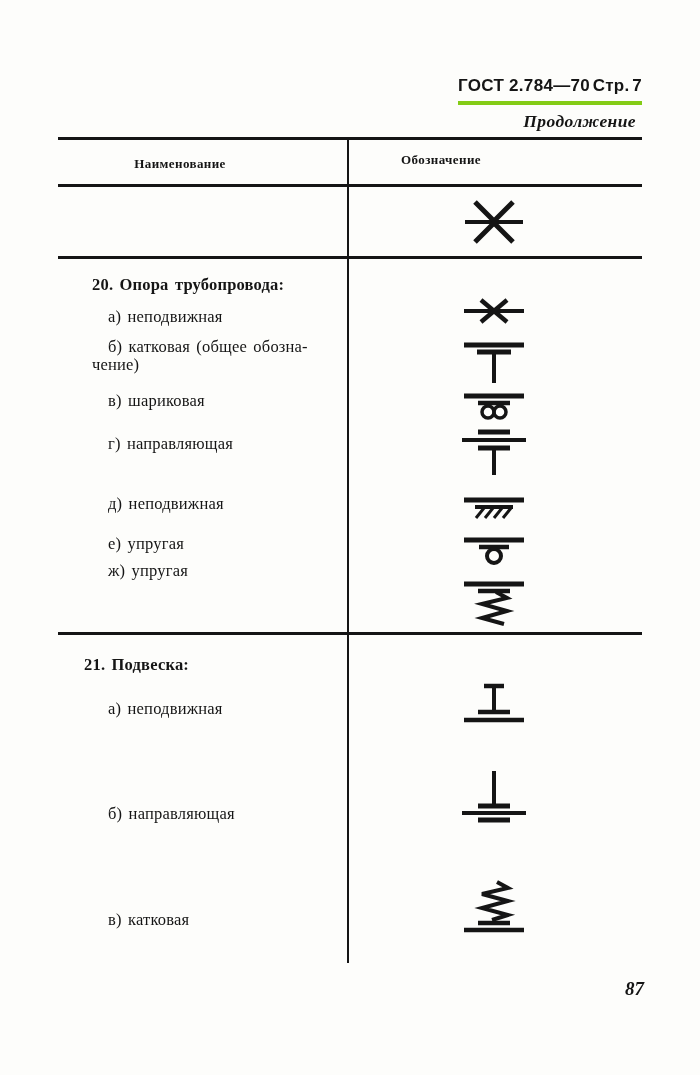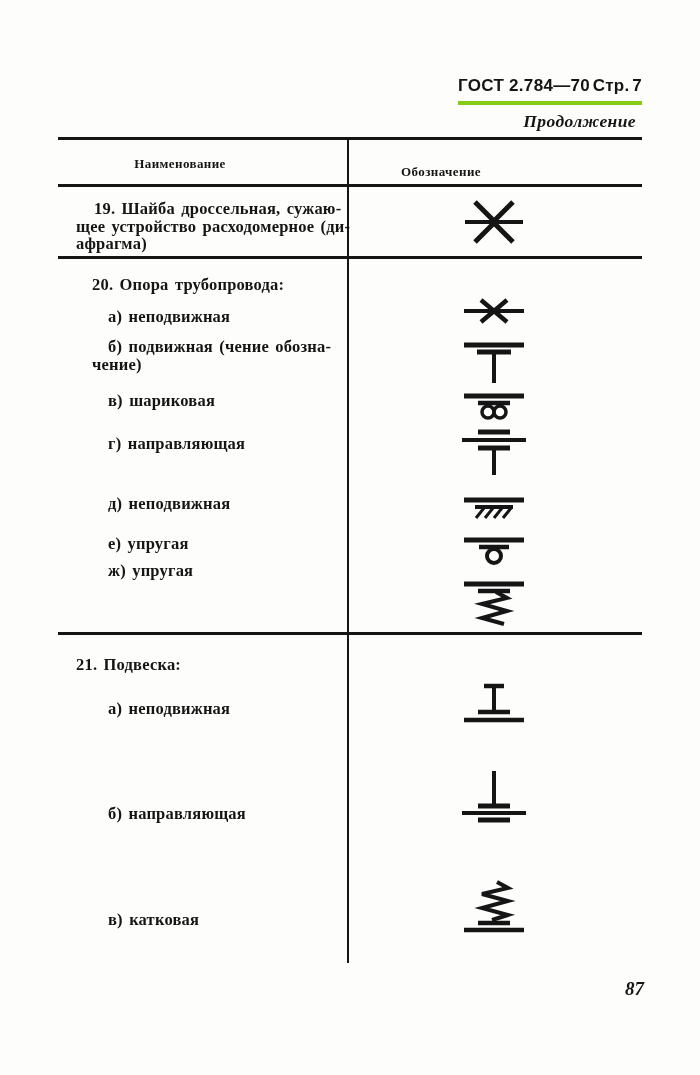--- a/index.html
+++ b/index.html
@@ -34,21 +34,21 @@
     font-weight:700;font-size:13px;letter-spacing:.4px;
     transform:translateX(-50%);white-space:nowrap;
   }
   
   .cellText{
     font-weight:700;font-size:16.5px;line-height:17.5px;
     white-space:pre;word-spacing:2px;letter-spacing:.2px;
   }
   .rowTitle{font-weight:700;font-size:16.5px;white-space:pre;word-spacing:2px;letter-spacing:.2px;}
   .itemLabel{
-    font-weight:700;font-size:16.5px;line-height:18px;
+    font-weight:400;font-size:16.5px;line-height:18px;
     white-space:pre;text-indent:16px;word-spacing:2px;letter-spacing:.2px;
   }
   .indent1{text-indent:18px;}
   .pageNum{font-weight:700;font-size:19px;font-style:italic;}
   .sym svg{display:block;}
 </style>
 </head>
 <body>
 
 <div class="page">
@@ -61,45 +61,42 @@
 
   <div class="abs continuation">Продолжение</div>
 
   <div class="abs hrule" style="top:137px;"></div>
   <div class="abs hrule" style="top:184px;"></div>
   <div class="abs hrule" style="top:256px;"></div>
   <div class="abs hrule" style="top:632px;"></div>
   <div class="abs vrule"></div>
 
   <div class="abs colhead" style="top:156px;left:180px;">Наименование</div>
-  <div class="abs colhead" style="top:164px;left:441px;text-align:right;">Обозначение</div>
+  <div class="abs colhead" style="top:152px;left:441px;text-align:right;">Обозначение</div>
 
-  <div class="abs cellText indent1" style="top:200px;left:76px;">19. Шайба дроссельная, сужаю-
-щее устройство расходомерное (ди-
-афрагма)</div>
   <div class="abs sym" style="top:199px;left:464px;">
     <svg width="60" height="46" viewBox="0 0 60 46" fill="none" stroke="#151515">
       <line x1="1" y1="23" x2="59" y2="23" stroke-width="4"></line>
       <polyline points="11,3 30,22 49,3" stroke-width="5"></polyline>
       <polyline points="11,43 30,24 49,43" stroke-width="5"></polyline>
     </svg>
   </div>
 
   <div class="abs rowTitle" style="top:275px;left:92px;">20. Опора трубопровода:</div>
 
   <div class="abs itemLabel" style="top:308px;left:92px;">а) неподвижная</div>
   <div class="abs sym" style="top:298px;left:464px;">
     <svg width="60" height="26" viewBox="0 0 60 26" fill="none" stroke="#151515">
       <line x1="0" y1="13" x2="60" y2="13" stroke-width="4"></line>
       <line x1="17" y1="2" x2="43" y2="24" stroke-width="4.5"></line>
       <line x1="43" y1="2" x2="17" y2="24" stroke-width="4.5"></line>
     </svg>
   </div>
 
-  <div class="abs itemLabel" style="top:338px;left:92px;">б) подвижная (чение обозна-
+  <div class="abs itemLabel" style="top:338px;left:92px;">б) катковая (общее обозна-
 чение)</div>
   <div class="abs sym" style="top:342px;left:464px;">
     <svg width="60" height="42" viewBox="0 0 60 42" fill="none" stroke="#151515">
       <line x1="0" y1="3" x2="60" y2="3" stroke-width="5"></line>
       <line x1="13" y1="10" x2="47" y2="10" stroke-width="5"></line>
       <line x1="30" y1="10" x2="30" y2="41" stroke-width="4"></line>
     </svg>
   </div>
 
   <div class="abs itemLabel" style="top:392px;left:92px;">в) шариковая</div>
@@ -145,21 +142,21 @@
 
   <div class="abs itemLabel" style="top:562px;left:92px;">ж) упругая</div>
   <div class="abs sym" style="top:581px;left:464px;">
     <svg width="60" height="50" viewBox="0 0 60 50" fill="none" stroke="#151515">
       <line x1="0" y1="3" x2="60" y2="3" stroke-width="5"></line>
       <line x1="14" y1="10" x2="46" y2="10" stroke-width="4.5"></line>
       <polyline points="32,11 43,17 18,23 43,30 18,37 40,43" stroke-width="4"></polyline>
     </svg>
   </div>
 
-  <div class="abs rowTitle" style="top:655px;left:76px;">21. Подвеска:</div>
+  <div class="abs rowTitle" style="top:655px;left:84px;">21. Подвеска:</div>
 
   <div class="abs itemLabel" style="top:700px;left:92px;">а) неподвижная</div>
   <div class="abs sym" style="top:683px;left:464px;">
     <svg width="60" height="40" viewBox="0 0 60 40" fill="none" stroke="#151515">
       <line x1="20" y1="3" x2="40" y2="3" stroke-width="4.5"></line>
       <line x1="30" y1="3" x2="30" y2="29" stroke-width="4"></line>
       <line x1="14" y1="29" x2="46" y2="29" stroke-width="4.5"></line>
       <line x1="0" y1="37" x2="60" y2="37" stroke-width="4.5"></line>
     </svg>
   </div>

